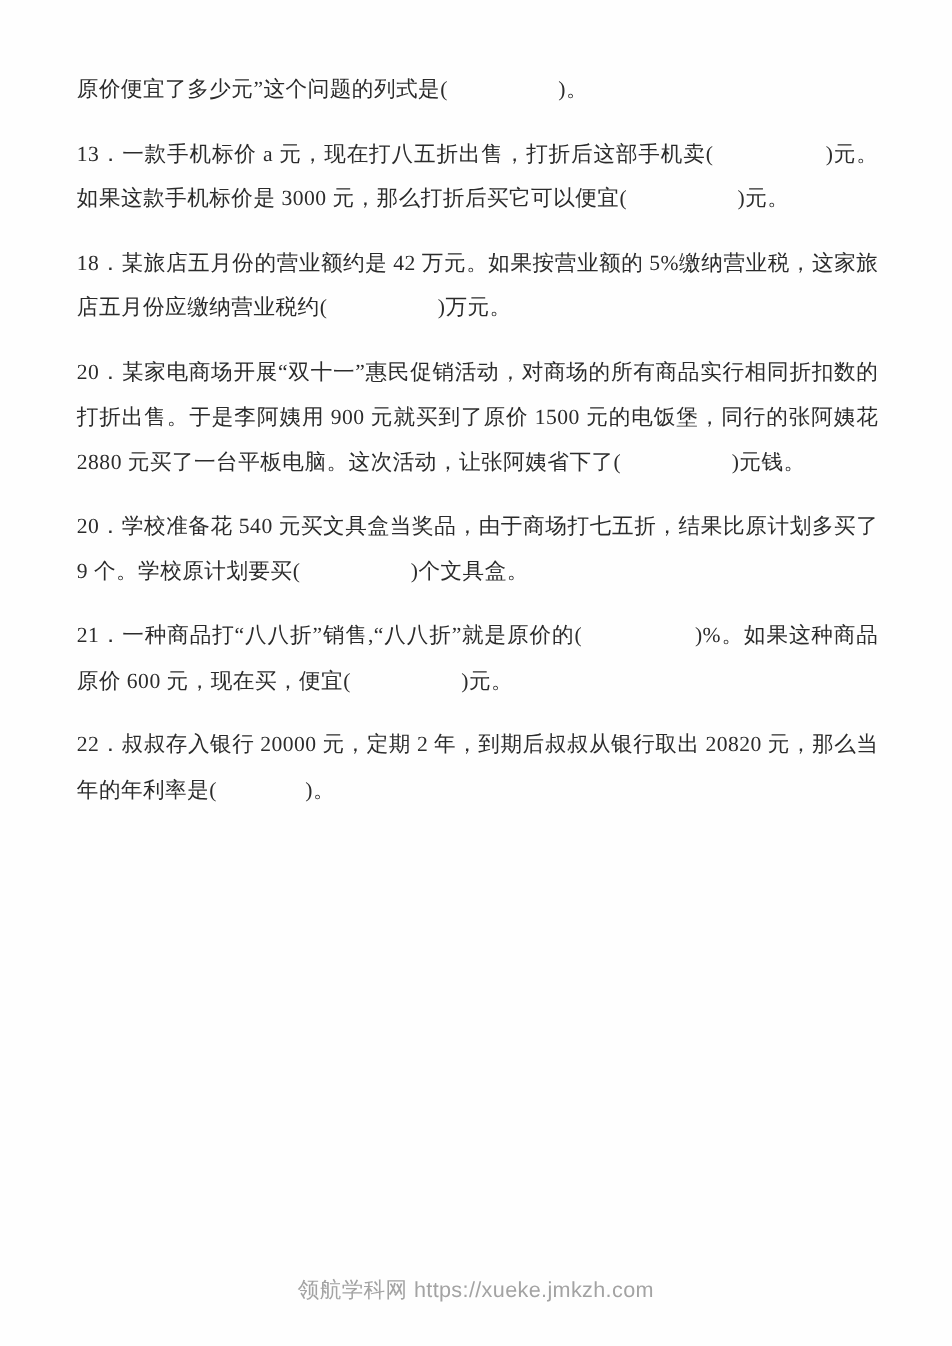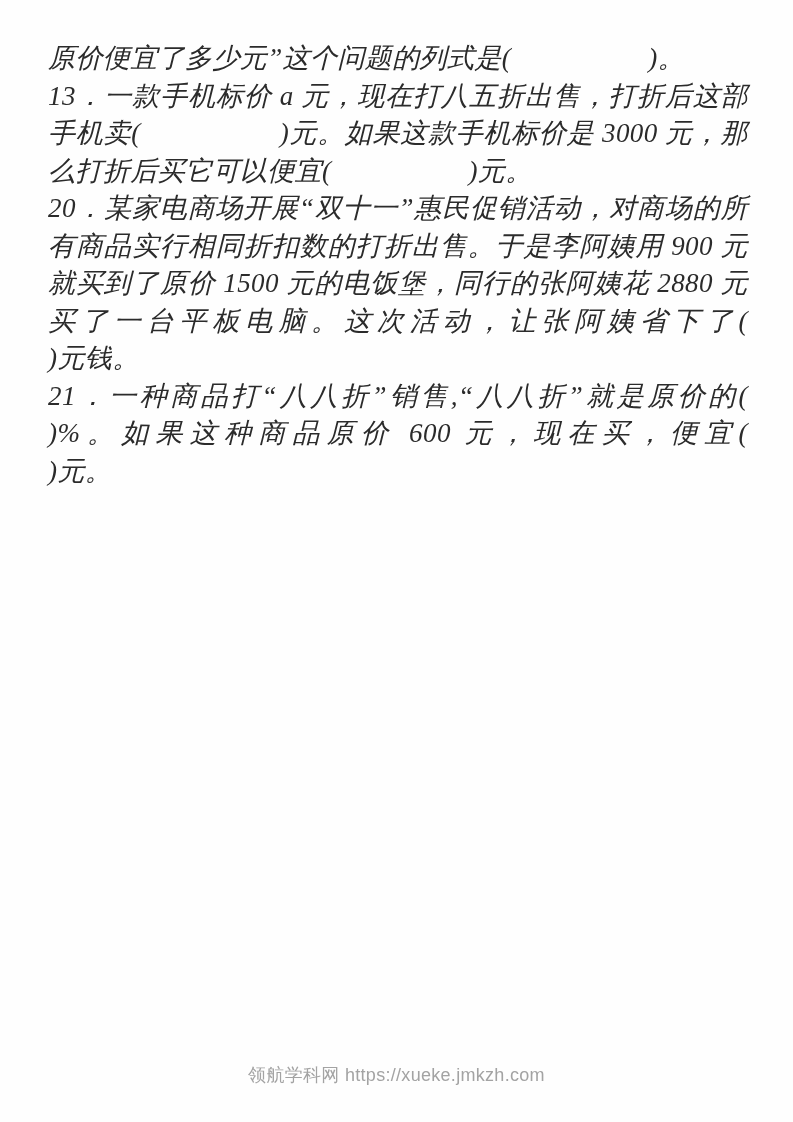--- a/index.html
+++ b/index.html
@@ -15,47 +15,49 @@
     font-family: "Liberation Serif", "DejaVu Serif", serif;
   }
   .doc {
     position: absolute;
     top: 40px;
     left: 48px;
     width: 700px;
     color: #2b2b2b;
   }
   p.qline {
-    margin: 0;
+    margin: 16px;
     padding: 0;
-    font-size: 27px;
+    font-size: 18px;
     line-height: 37.5px;
     text-align: justify;
     letter-spacing: 0.4px;
     word-break: break-all;
-    font-style: italic;
   }
   .footer {
     position: absolute;
     top: 1063px;
     left: 0;
     width: 793px;
     text-align: center;
     font-size: 18px;
     line-height: 24px;
     color: #a3a3a3;
     font-family: "Liberation Sans", "DejaVu Sans", sans-serif;
     letter-spacing: 0.3px;
   }
 </style>
 </head>
 <body>
 
 <div class="doc">
   <p class="qline">原价便宜了多少元”这个问题的列式是(　　　　　)。</p>
   <p class="qline">13．一款手机标价 a 元，现在打八五折出售，打折后这部手机卖(　　　　　)元。如果这款手机标价是 3000 元，那么打折后买它可以便宜(　　　　　)元。</p>
+  <p class="qline">18．某旅店五月份的营业额约是 42 万元。如果按营业额的 5%缴纳营业税，这家旅店五月份应缴纳营业税约(　　　　　)万元。</p>
   <p class="qline">20．某家电商场开展“双十一”惠民促销活动，对商场的所有商品实行相同折扣数的打折出售。于是李阿姨用 900 元就买到了原价 1500 元的电饭堡，同行的张阿姨花 2880 元买了一台平板电脑。这次活动，让张阿姨省下了(　　　　　)元钱。</p>
+  <p class="qline">20．学校准备花 540 元买文具盒当奖品，由于商场打七五折，结果比原计划多买了 9 个。学校原计划要买(　　　　　)个文具盒。</p>
   <p class="qline">21．一种商品打“八八折”销售,“八八折”就是原价的(　　　　　)%。如果这种商品原价 600 元，现在买，便宜(　　　　　)元。</p>
+  <p class="qline">22．叔叔存入银行 20000 元，定期 2 年，到期后叔叔从银行取出 20820 元，那么当年的年利率是(　　　　)。</p>
 </div>
 
 <div class="footer">
   <span>领航学科网 https://xueke.jmkzh.com</span>
 </div>
 
 </body></html>

